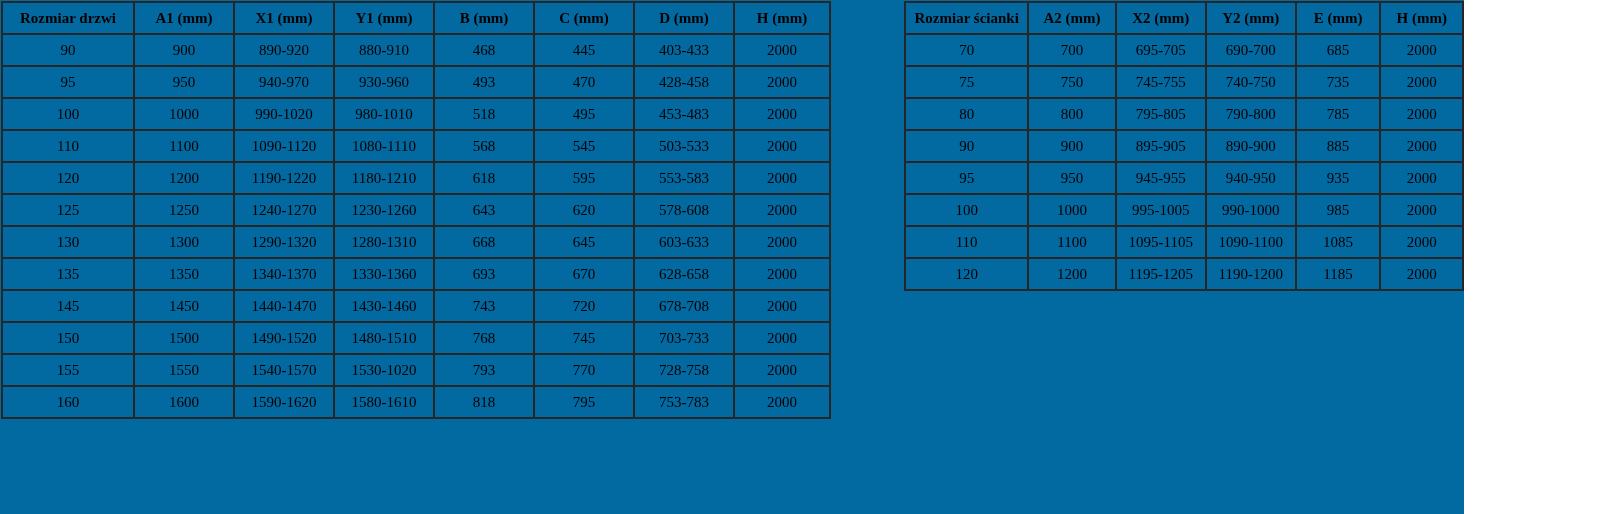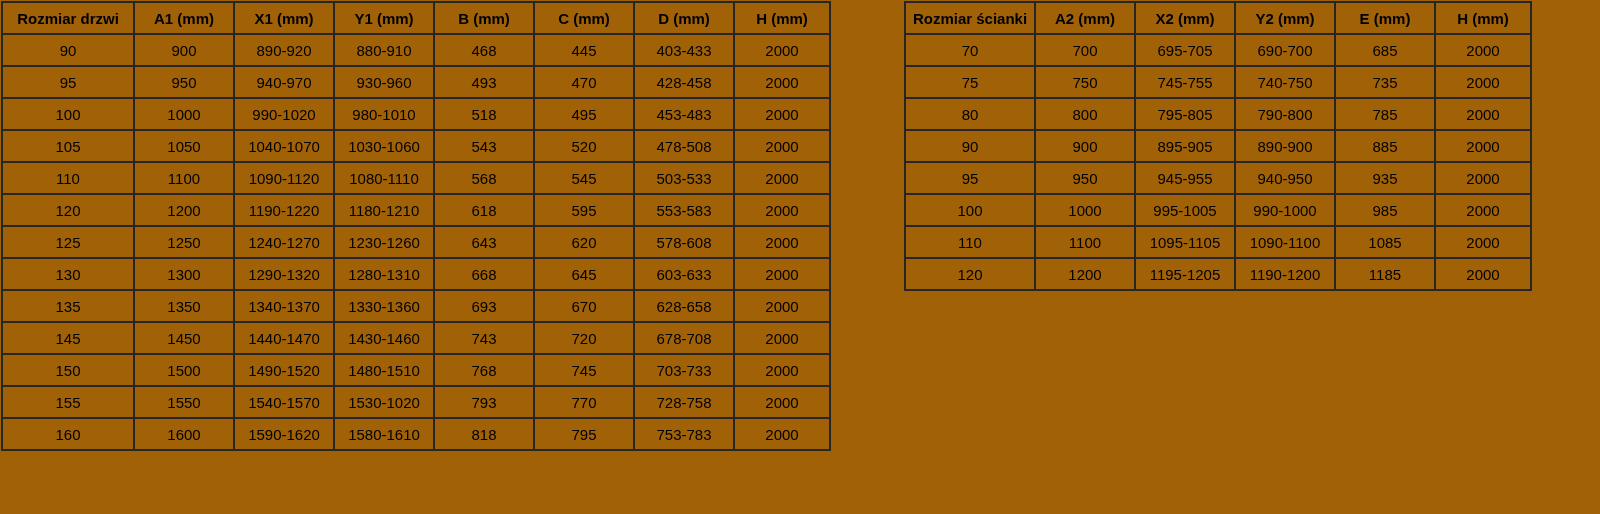--- a/index.html
+++ b/index.html
@@ -2,24 +2,24 @@
 <html><head>
 <meta charset="utf-8">
 <style>
   html, body {
     margin: 0;
     padding: 0;
     background: #ffffff;
   }
   .canvas {
     position: relative;
-    width: 1600px;
+    width: 1464px;
     height: 514px;
-    background: #a16207;
-    font-family: Liberation Sans, sans-serif;
+    background: #0369a1;
+    font-family: Liberation Serif, serif;
     color: #000000;
     overflow: hidden;
   }
   .tbl-wrap { position: absolute; top: 1px; }
   .tbl-wrap.left  { left: 1px; }
   .tbl-wrap.right { left: 904px; }
 
   table {
     border-collapse: collapse;
     table-layout: fixed;
@@ -92,30 +92,20 @@
             <td>100</td>
             <td>1000</td>
             <td>990-1020</td>
             <td>980-1010</td>
             <td>518</td>
             <td>495</td>
             <td>453-483</td>
             <td>2000</td>
           </tr>
           <tr>
-            <td>105</td>
-            <td>1050</td>
-            <td>1040-1070</td>
-            <td>1030-1060</td>
-            <td>543</td>
-            <td>520</td>
-            <td>478-508</td>
-            <td>2000</td>
-          </tr>
-          <tr>
             <td>110</td>
             <td>1100</td>
             <td>1090-1120</td>
             <td>1080-1110</td>
             <td>568</td>
             <td>545</td>
             <td>503-533</td>
             <td>2000</td>
           </tr>
           <tr>

